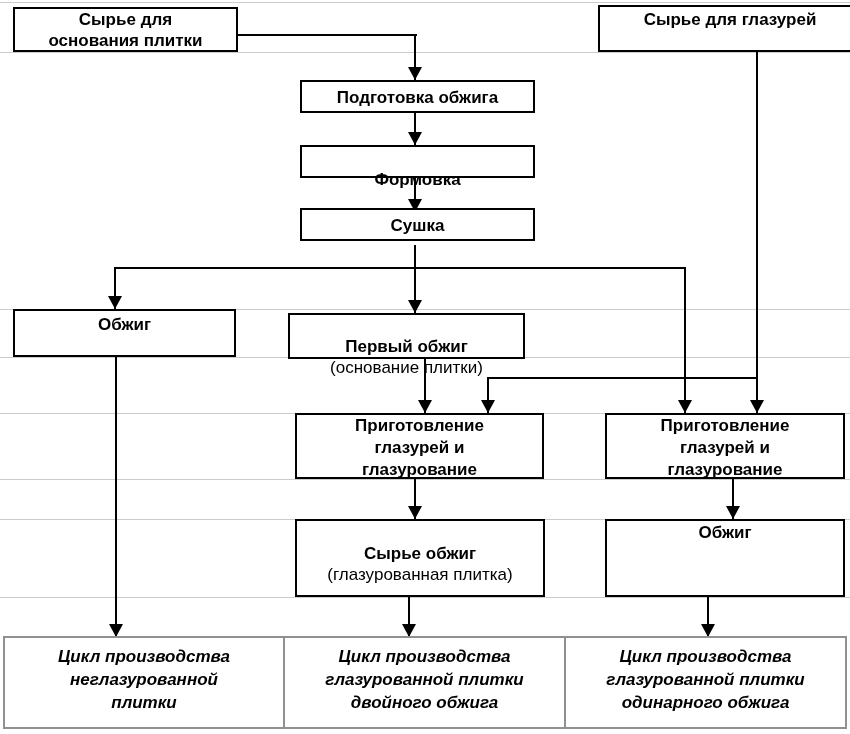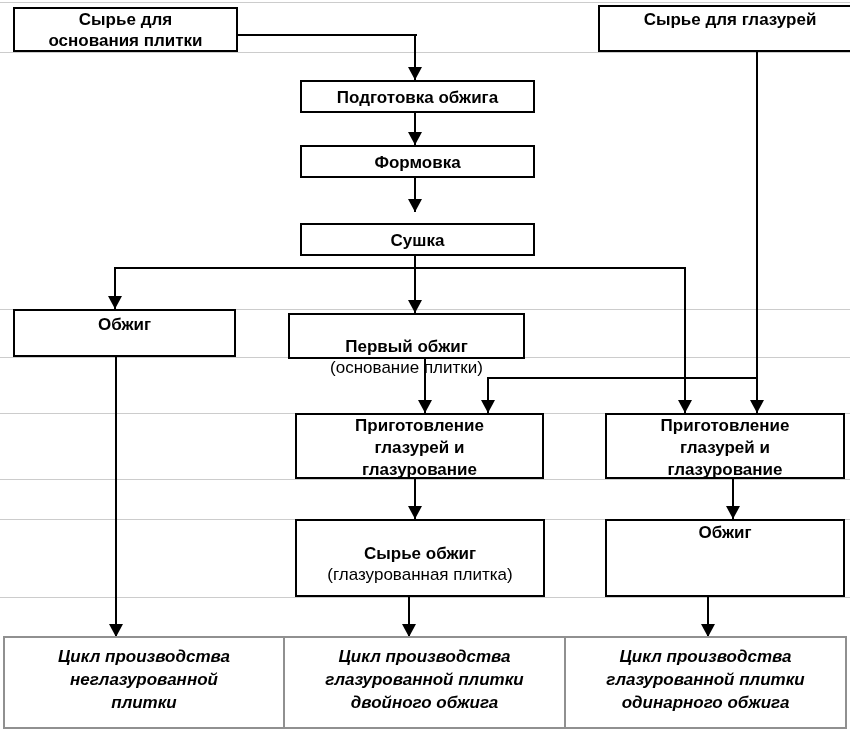--- a/index.html
+++ b/index.html
@@ -93,23 +93,23 @@
   <div class="v" style="left:707px;top:597px;height:40px"></div>
   <div class="arr" style="left:701px;top:624px"></div>
 
   <div class="box" style="left:13px;top:7px;width:225px;height:45px;padding-top:0px">Сырье для
 основания плитки</div>
 
   <div class="box" style="left:598px;top:5px;width:264px;height:47px;padding-top:2px">Сырье для глазурей</div>
 
   <div class="box" style="left:300px;top:80px;width:235px;height:33px;padding-top:5px">Подготовка обжига</div>
 
-  <div class="box" style="left:300px;top:145px;width:235px;height:33px;padding-top:5px">Формовка</div>
+  <div class="box" style="left:300px;top:145px;width:235px;height:33px;padding-top:22px">Формовка</div>
 
-  <div class="box" style="left:300px;top:223px;width:235px;height:33px;padding-top:5px">Сушка</div>
+  <div class="box" style="left:300px;top:208px;width:235px;height:33px;padding-top:5px">Сушка</div>
 
   <div class="box" style="left:13px;top:309px;width:223px;height:48px;padding-top:3px">Обжиг</div>
 
   <div class="box" style="left:288px;top:313px;width:237px;height:46px;padding-top:0px">
     <span>Первый обжиг</span>
     <span class="sub">(основание плитки)</span>
   </div>
 
   <div class="box" style="left:295px;top:413px;width:249px;height:66px;padding-top:0px;line-height:22px">Приготовление
 глазурей и

